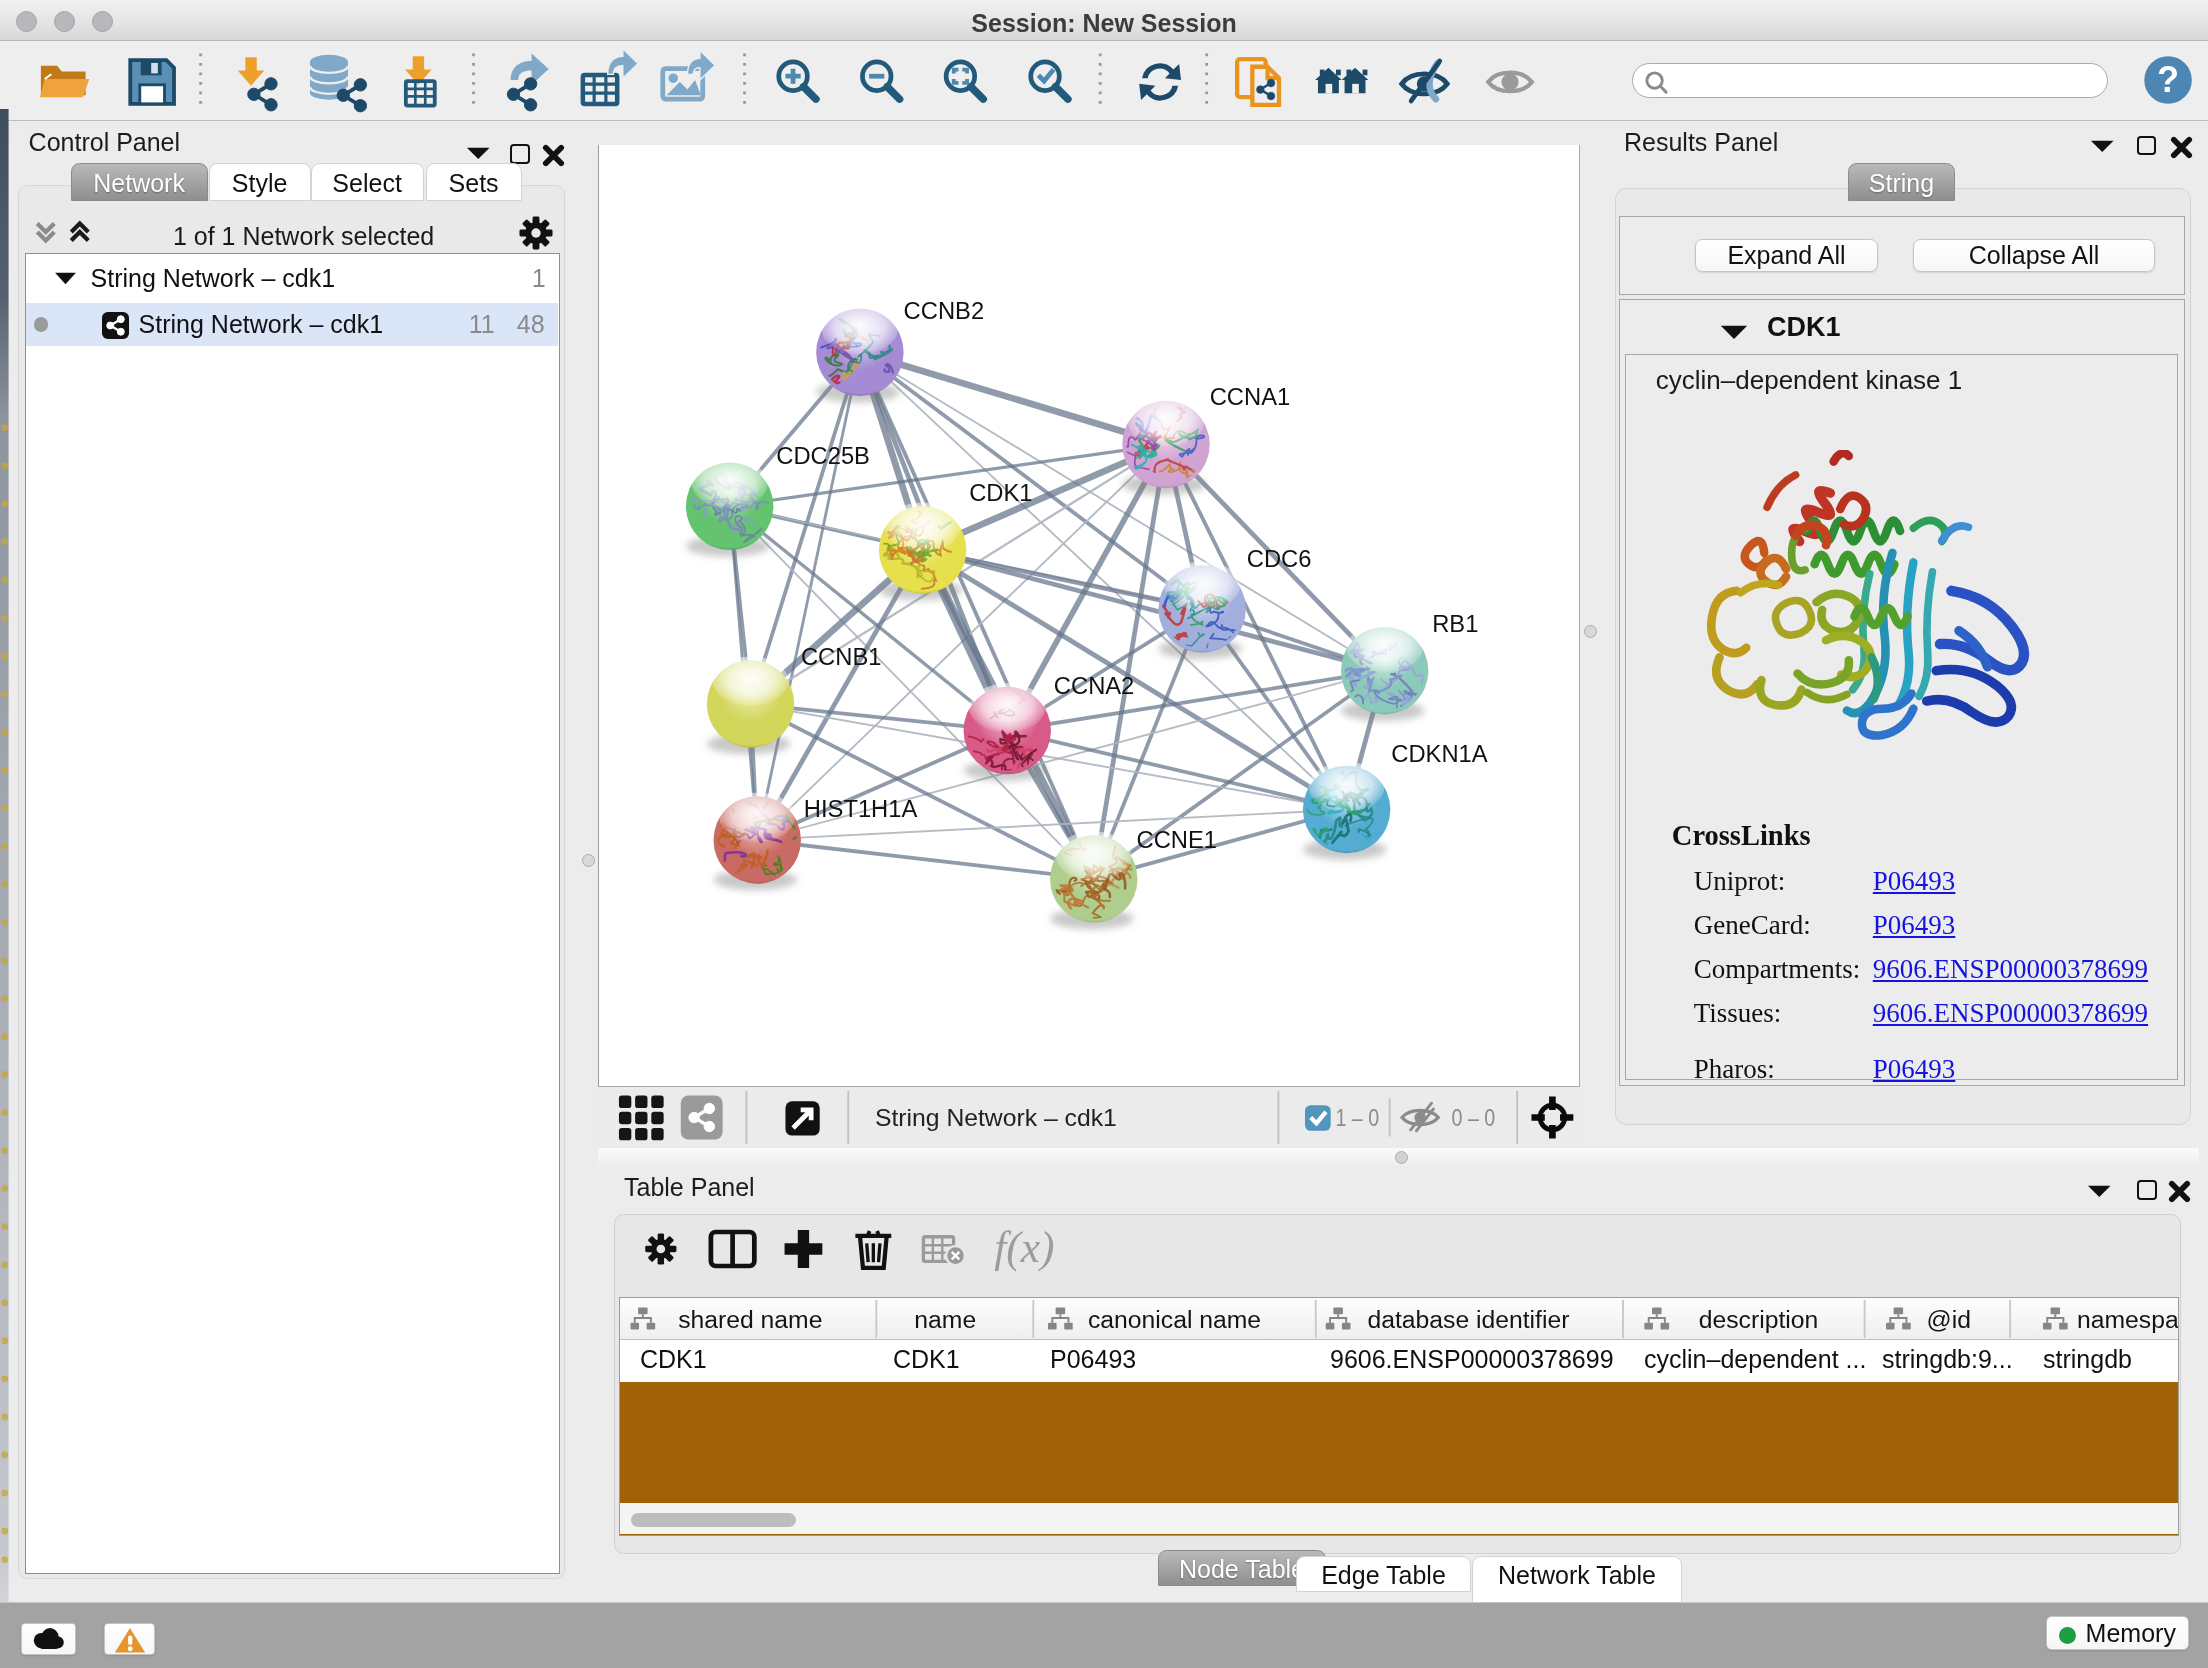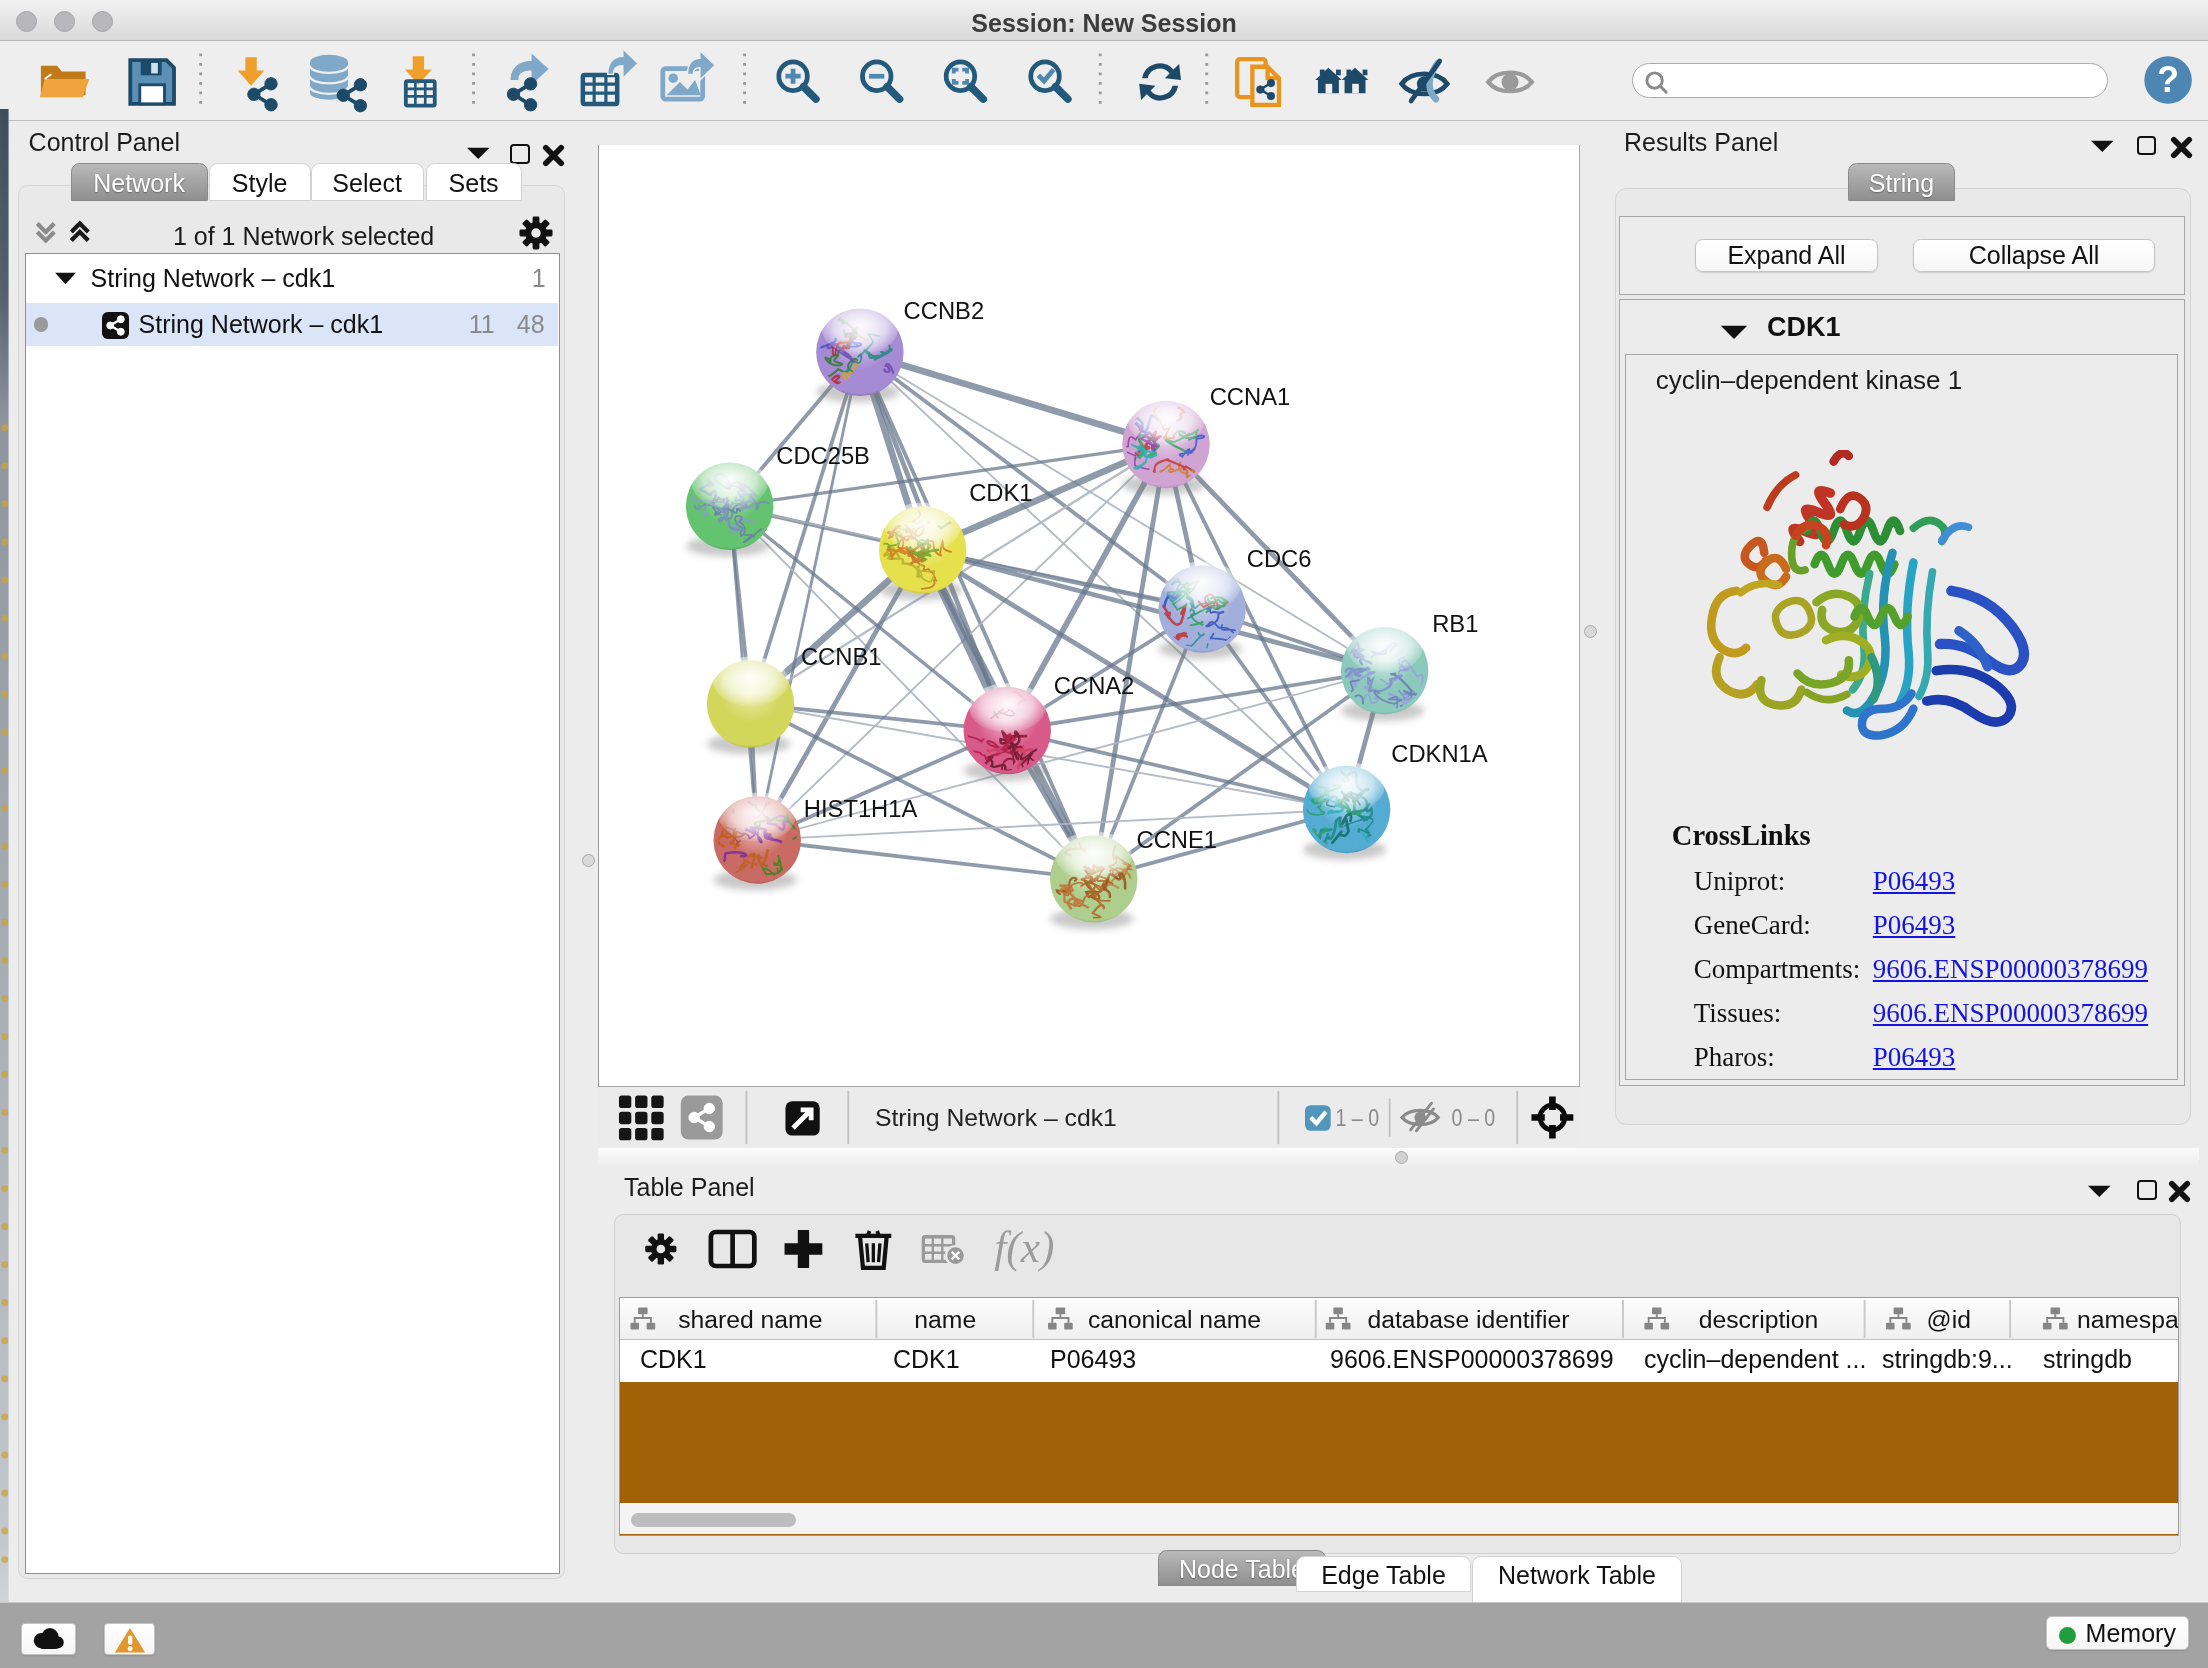--- a/index.html
+++ b/index.html
@@ -843,21 +843,21 @@
         <path d="M208 218 q12 24 2 44" stroke="#2d9a80" stroke-width="9"></path>
         <path d="M300 190 q22 14 30 38" stroke="#2e62c8" stroke-width="10"></path>
       </svg>
       </div>
       <div class="abs" style="left:46px; top:465px; font-family:'Liberation Serif',serif; font-size:28.5px; font-weight:bold; color:#111;">CrossLinks</div>
       <div class="abs" id="xlinks" style="left:68px; top:504px; font-family:'Liberation Serif',serif; font-size:27px; color:#111; line-height:44px;">
         <div><span style="display:inline-block;width:179px;">Uniprot:</span><a class="lnk">P06493</a></div>
         <div><span style="display:inline-block;width:179px;">GeneCard:</span><a class="lnk">P06493</a></div>
         <div><span style="display:inline-block;width:179px;">Compartments:</span><a class="lnk">9606.ENSP00000378699</a></div>
         <div><span style="display:inline-block;width:179px;">Tissues:</span><a class="lnk">9606.ENSP00000378699</a></div>
-        <div><span style="display:inline-block;width:179px;">Pharos:</span><a class="lnk">P06493</a></div>
+        <div><span style="display:inline-block;width:179px;margin-top:12px;">Pharos:</span><a class="lnk">P06493</a></div>
       </div>
     </div>
   </div>
 </div>
 
 <div id="tablepanel" class="abs" style="left:598px; top:1166px; width:1601px; height:426px;">
   <div class="phead abs" style="left:26px; top:7.6px;">Table Panel</div>
   <div class="abs hdrbtns" style="left:1487px; top:16px;">
       <svg width="28.5" height="17" viewBox="0 0 30 18">
         <polygon points="3,4 27,4 15,16" fill="#111"></polygon>

